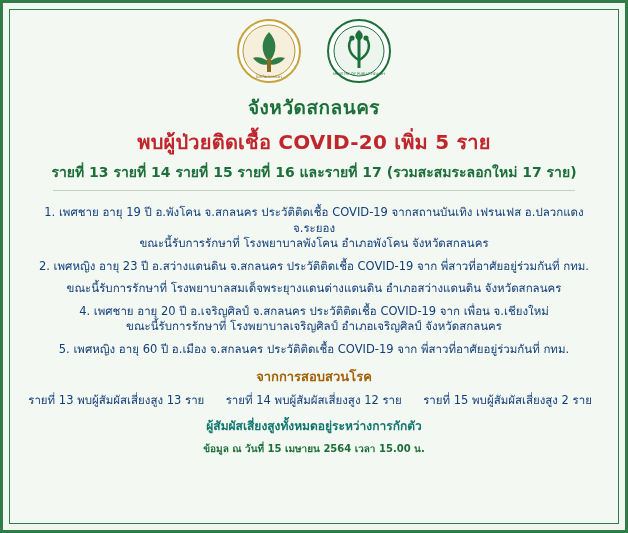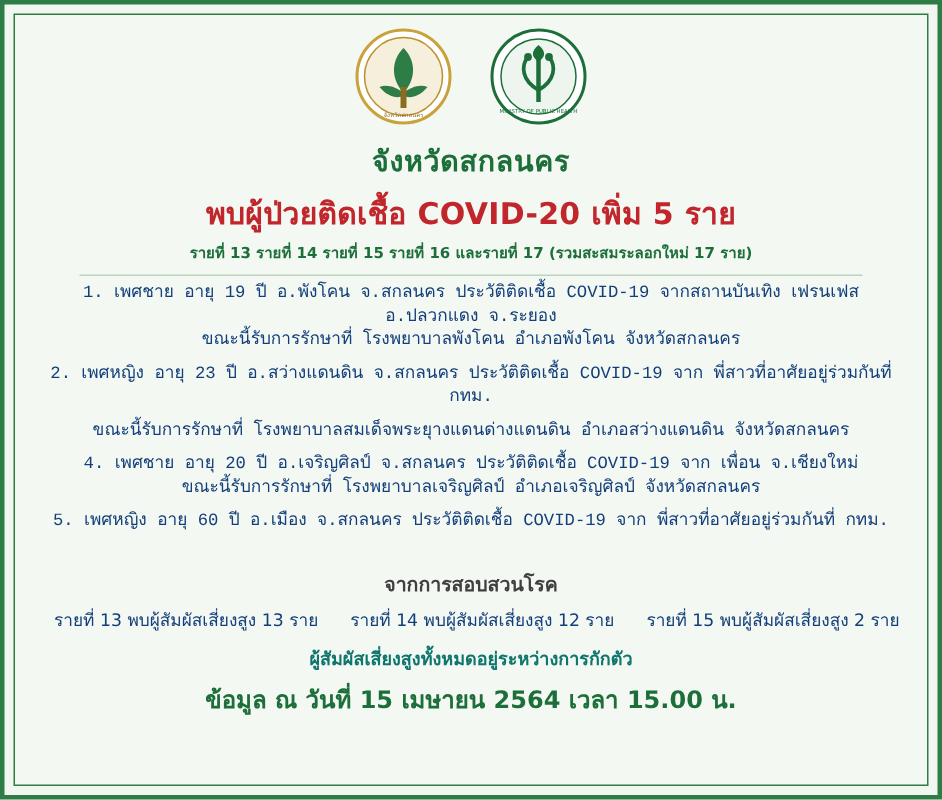--- a/index.html
+++ b/index.html
@@ -58,75 +58,74 @@
   }
   .headline {
     margin-top: 4px;
     font-size: 20px;
     font-weight: bold;
     color: #c0262b;
     letter-spacing: 0.2px;
   }
   .subheadline {
     margin-top: 3px;
-    font-size: 10px;
+    font-size: 14px;
     font-weight: bold;
     color: #1d6f3a;
   }
   .divider {
     width: 86%;
     height: 1px;
     background: #bcd3c0;
     margin: 7px 0 2px 0;
   }
   .cases {
     width: 94%;
-    margin-top: 2px;
-    font-family: Liberation Mono, monospace;
+    margin-top: 12px;
   }
   .case-block {
     margin-bottom: 7px;
     text-align: center;
   }
   .case-line1 {
     font-size: 11.5px;
     color: #123f7a;
     line-height: 1.35;
   }
   .case-line2 {
     font-size: 11.5px;
     color: #123f7a;
     line-height: 1.35;
   }
   .investigation-title {
-    margin-top: 16px;
+    margin-top: 2px;
     font-size: 13px;
     font-weight: bold;
-    color: #404040;
+    color: #a16207;
   }
   .contacts {
     width: 94%;
-    text-align: right;
+    text-align: left;
     margin-top: 5px;
   }
   .contact-line {
     font-size: 11.5px;
     color: #123f7a;
     line-height: 1.5;
   }
   .contact-gap { display: inline-block; width: 14px; }
   .note {
     margin-top: 7px;
     font-size: 12px;
     color: #0f766e;
     font-weight: bold;
   }
   .footer {
     margin-top: 6px;
-    font-size: 16px;
+    font-size: 10px;
     color: #1d6f3a;
     font-weight: bold;
   }
 </style>
 </head>
 <body>
 
 <div class="poster">
   <div class="poster-inner">
 

